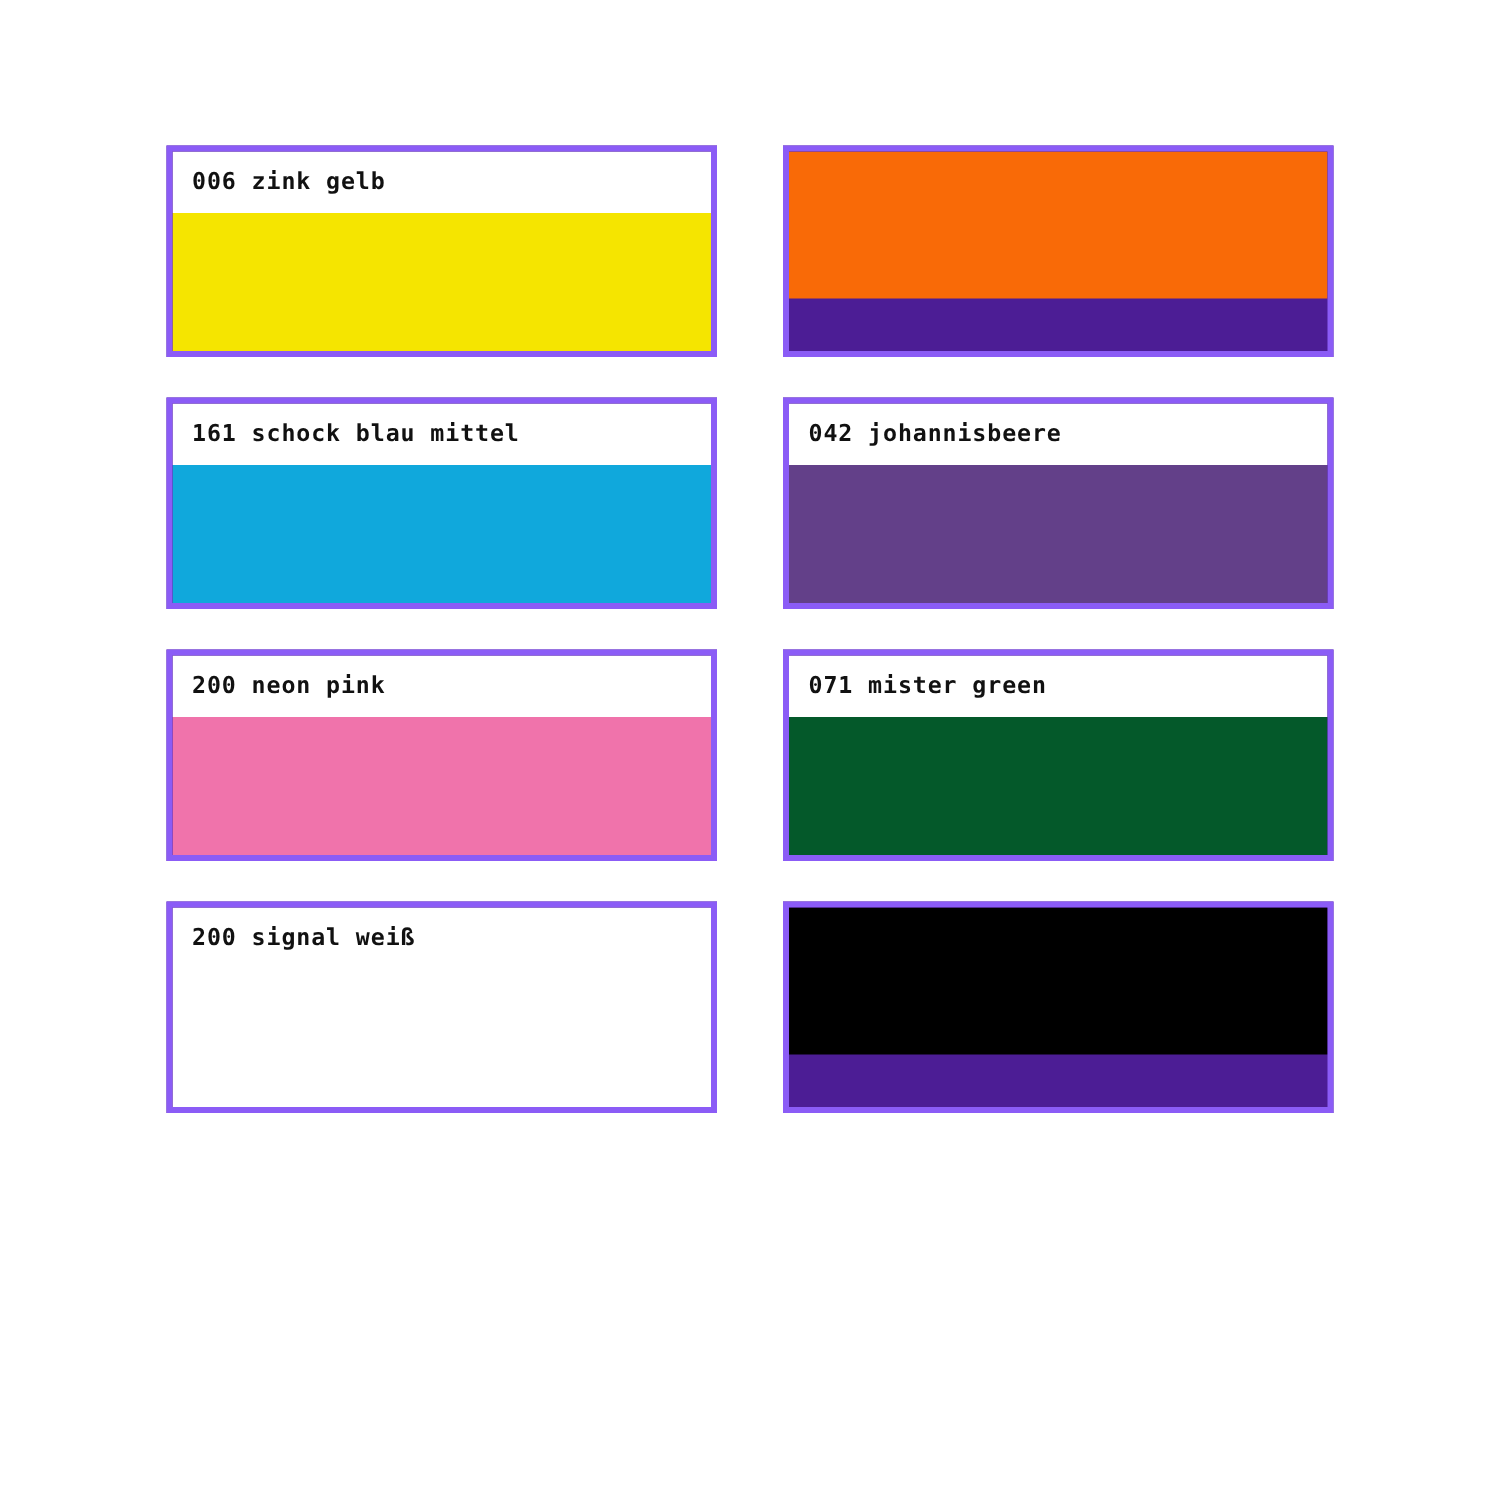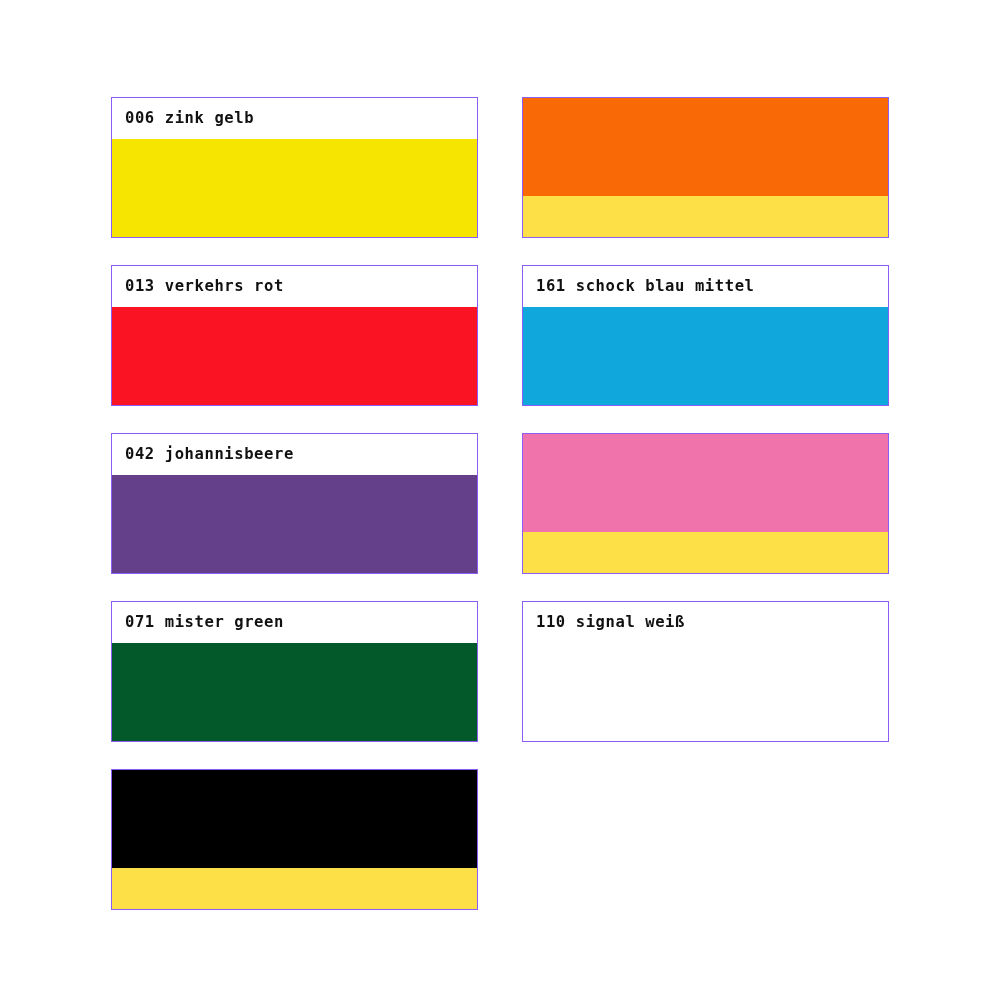--- a/index.html
+++ b/index.html
@@ -31,22 +31,22 @@
     grid-template-columns: 367px 367px;
     column-gap: 44px;
     row-gap: 27px;
   }
 
   .swatch-card {
     position: relative;
     width: 367px;
     height: 141px;
     box-sizing: border-box;
-    border: 1px solid #8b5cf6;
-    background: #fde047;
+    border: 4px solid #8b5cf6;
+    background: #4c1d95;
     overflow: hidden;
   }
 
   .swatch-label-band {
     position: relative;
     height: 41px;
     box-sizing: border-box;
     background: #ffffff;
     display: flex;
     align-items: center;
@@ -83,48 +83,45 @@
         <div class="swatch-label-band">
           <span class="swatch-label">006 zink gelb</span>
         </div>
         <div class="swatch-color" style="background: rgb(245, 229, 0);"></div>
       </div>
       <div class="swatch-card">
         <div class="swatch-color" style="background: rgb(249, 106, 7);"></div>
       </div>
       <div class="swatch-card">
         <div class="swatch-label-band">
-          <span class="swatch-label">013 verkehrs rot</span>
-        </div>
-        <div class="swatch-color" style="background: rgb(250, 20, 35);"></div>
-      </div>
-      <div class="swatch-card">
-        <div class="swatch-label-band">
           <span class="swatch-label">161 schock blau mittel</span>
         </div>
         <div class="swatch-color" style="background: rgb(16, 168, 220);"></div>
       </div>
       <div class="swatch-card">
         <div class="swatch-label-band">
           <span class="swatch-label">042 johannisbeere</span>
         </div>
         <div class="swatch-color" style="background: rgb(99, 64, 137);"></div>
       </div>
       <div class="swatch-card">
+        <div class="swatch-label-band">
+          <span class="swatch-label">200 neon pink</span>
+        </div>
         <div class="swatch-color" style="background: rgb(240, 115, 171);"></div>
       </div>
       <div class="swatch-card">
         <div class="swatch-label-band">
           <span class="swatch-label">071 mister green</span>
         </div>
         <div class="swatch-color" style="background: rgb(4, 89, 42);"></div>
       </div>
       <div class="swatch-card is-white">
         <div class="swatch-label-band">
-          <span class="swatch-label">110 signal weiß</span>
+          <span class="swatch-label">200 signal weiß</span>
         </div>
         <div class="swatch-color" style="background: rgb(255, 255, 255);"></div>
       </div>
       <div class="swatch-card">
         <div class="swatch-color" style="background: rgb(0, 0, 0);"></div>
       </div>
     </div>
 </div>
 
 </body></html>

